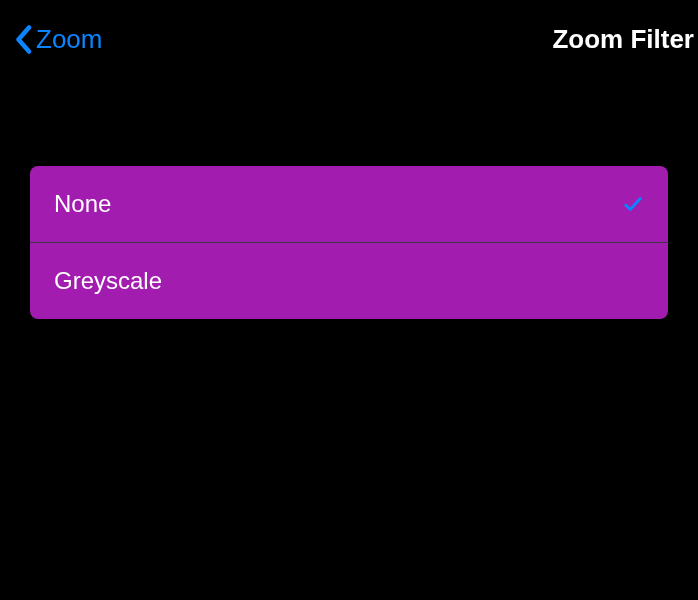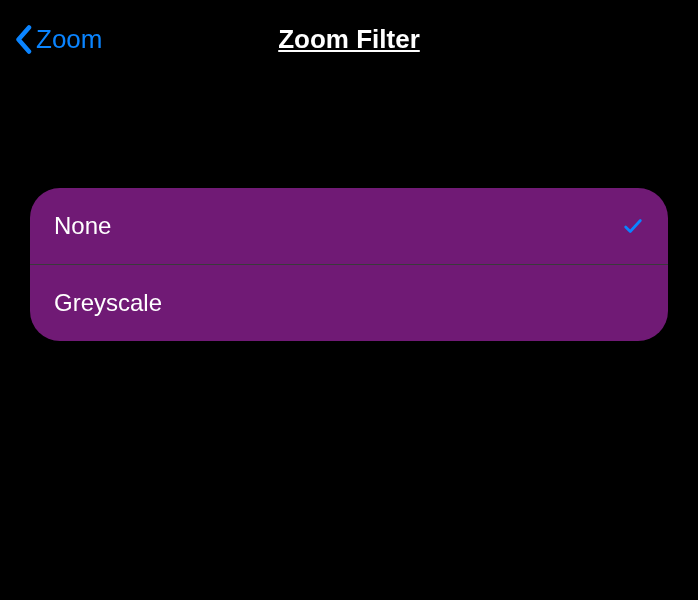--- a/index.html
+++ b/index.html
@@ -10,21 +10,21 @@
   body {
     width: 698px;
     height: 600px;
     background: #000000;
     font-family: -apple-system, BlinkMacSystemFont, "Helvetica Neue", Arial, sans-serif;
     overflow: hidden;
   }
   .header {
     display: flex;
     align-items: center;
-    justify-content: center;
+    justify-content: flex-end;
     position: relative;
     height: 78px;
     padding: 0 4px;
   }
   .back-button {
     position: absolute;
     left: 14px;
     top: 50%;
     transform: translateY(-50%);
     display: flex;
@@ -40,26 +40,25 @@
   }
   .back-button .chevron svg {
     width: 18px;
     height: 30px;
   }
   .title {
     color: #ffffff;
     font-size: 26px;
     font-weight: 600;
     text-align: center;
-    text-decoration: underline;
   }
   .list-container {
-    margin: 110px 30px 0 30px;
-    background: #701a75;
-    border-radius: 30px;
+    margin: 88px 30px 0 30px;
+    background: #a21caf;
+    border-radius: 8px;
     overflow: hidden;
   }
   .list-item {
     display: flex;
     align-items: center;
     justify-content: space-between;
     padding: 24px 24px;
     color: #ffffff;
     font-size: 24px;
     font-weight: 400;

